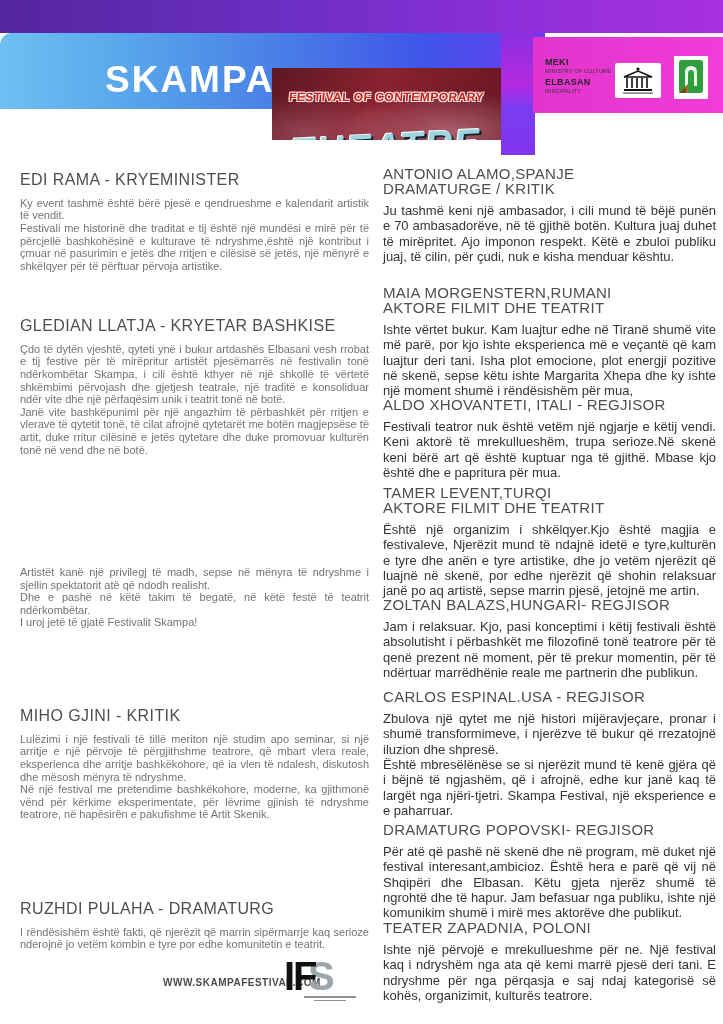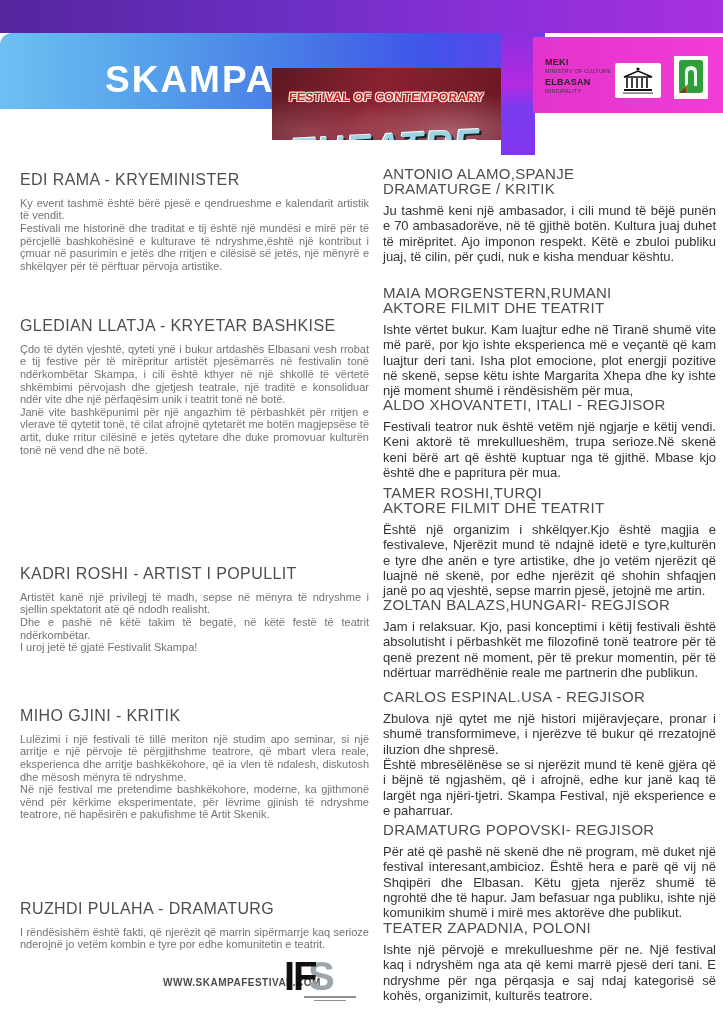--- a/index.html
+++ b/index.html
@@ -118,21 +118,20 @@
     <h2 class="lhead">EDI RAMA - KRYEMINISTER</h2>
     <div class="lbody">Ky event tashmë është bërë pjesë e qendrueshme e kalendarit artistik të vendit.
 Festivali me historinë dhe traditat e tij është një mundësi e mirë për të përcjellë bashkohësinë e kulturave të ndryshme,është një kontribut i çmuar në pasurimin e jetës dhe rritjen e cilësisë së jetës, një mënyrë e shkëlqyer për të përftuar përvoja artistike.</div>
   </div>
   <div class="lsec" style="top:318px">
     <h2 class="lhead">GLEDIAN LLATJA - KRYETAR BASHKISE</h2>
     <div class="lbody">Çdo të dytën vjeshtë, qyteti ynë i bukur artdashës Elbasani vesh rrobat e tij festive për të mirëpritur artistët pjesëmarrës në festivalin tonë ndërkombëtar Skampa, i cili është kthyer në një shkollë të vërtetë shkëmbimi përvojash dhe gjetjesh teatrale, një traditë e konsoliduar ndër vite dhe një përfaqësim unik i teatrit tonë në botë.
 Janë vite bashkëpunimi për një angazhim të përbashkët për rritjen e vlerave të qytetit tonë, të cilat afrojnë qytetarët me botën magjepsëse të artit, duke rritur cilësinë e jetës qytetare dhe duke promovuar kulturën tonë në vend dhe në botë.</div>
   </div>
   <div class="lsec" style="top:566px">
-    <h2 class="lhead">KADRI ROSHI - ARTIST I POPULLIT</h2>
     <div class="lbody">Artistët kanë një privilegj të madh, sepse në mënyra të ndryshme i sjellin spektatorit atë që ndodh realisht.
 Dhe e pashë në këtë takim të begatë, në këtë festë të teatrit ndërkombëtar.
 I uroj jetë të gjatë Festivalit Skampa!</div>
   </div>
   <div class="lsec" style="top:708px">
     <h2 class="lhead">MIHO GJINI - KRITIK</h2>
     <div class="lbody">Lulëzimi i një festivali të tillë meriton një studim apo seminar, si një arritje e një përvoje të përgjithshme teatrore, që mbart vlera reale, eksperienca dhe arritje bashkëkohore, që ia vlen të ndalesh, diskutosh dhe mësosh mënyra të ndryshme.
 Në një festival me pretendime bashkëkohore, moderne, ka gjithmonë vënd për kërkime eksperimentate, për lëvrime gjinish të ndryshme teatrore, në hapësirën e pakufishme të Artit Skenik.</div>
   </div>
   <div class="lsec" style="top:901px">
@@ -148,23 +147,23 @@
   <div class="rsec" style="top:285px">
     <h2 class="rhead">MAIA MORGENSTERN,RUMANI
 AKTORE FILMIT DHE TEATRIT</h2>
     <div class="rbody">Ishte vërtet bukur. Kam luajtur edhe në Tiranë shumë vite më parë, por kjo ishte eksperienca më e veçantë që kam luajtur deri tani. Isha plot emocione, plot energji pozitive në skenë, sepse këtu ishte Margarita Xhepa dhe ky ishte një moment shumë i rëndësishëm për mua,</div>
   </div>
   <div class="rsec" style="top:397px">
     <h2 class="rhead">ALDO XHOVANTETI, ITALI - REGJISOR</h2>
     <div class="rbody">Festivali teatror nuk është vetëm një ngjarje e këtij vendi. Keni aktorë të mrekullueshëm, trupa serioze.Në skenë keni bërë art që është kuptuar nga të gjithë. Mbase kjo është dhe e papritura për mua.</div>
   </div>
   <div class="rsec" style="top:485px">
-    <h2 class="rhead">TAMER ROSHI,TURQI
+    <h2 class="rhead">TAMER LEVENT,TURQI
 AKTORE FILMIT DHE TEATRIT</h2>
-    <div class="rbody">Është një organizim i shkëlqyer.Kjo është magjia e festivaleve, Njerëzit mund të ndajnë idetë e tyre,kulturën e tyre dhe anën e tyre artistike, dhe jo vetëm njerëzit që luajnë në skenë, por edhe njerëzit që shohin shfaqjen janë po aq vjeshtë, sepse marrin pjesë, jetojnë me artin.</div>
+    <div class="rbody">Është një organizim i shkëlqyer.Kjo është magjia e festivaleve, Njerëzit mund të ndajnë idetë e tyre,kulturën e tyre dhe anën e tyre artistike, dhe jo vetëm njerëzit që luajnë në skenë, por edhe njerëzit që shohin relaksuar janë po aq artistë, sepse marrin pjesë, jetojnë me artin.</div>
   </div>
   <div class="rsec" style="top:689px">
     <h2 class="rhead">CARLOS ESPINAL.USA - REGJISOR</h2>
     <div class="rbody">Zbulova një qytet me një histori mijëravjeçare, pronar i shumë transformimeve, i njerëzve të bukur që rrezatojnë iluzion dhe shpresë.
 Është mbresëlënëse se si njerëzit mund të kenë gjëra që i bëjnë të ngjashëm, që i afrojnë, edhe kur janë kaq të largët nga njëri-tjetri. Skampa Festival, një eksperience e e paharruar.</div>
   </div>
   <div class="rsec" style="top:597px">
     <h2 class="rhead">ZOLTAN BALAZS,HUNGARI- REGJISOR</h2>
     <div class="rbody">Jam i relaksuar. Kjo, pasi konceptimi i këtij festivali është absolutisht i përbashkët me filozofinë tonë teatrore për të qenë prezent në moment, për të prekur momentin, për të ndërtuar marrëdhënie reale me partnerin dhe publikun.</div>
   </div>

